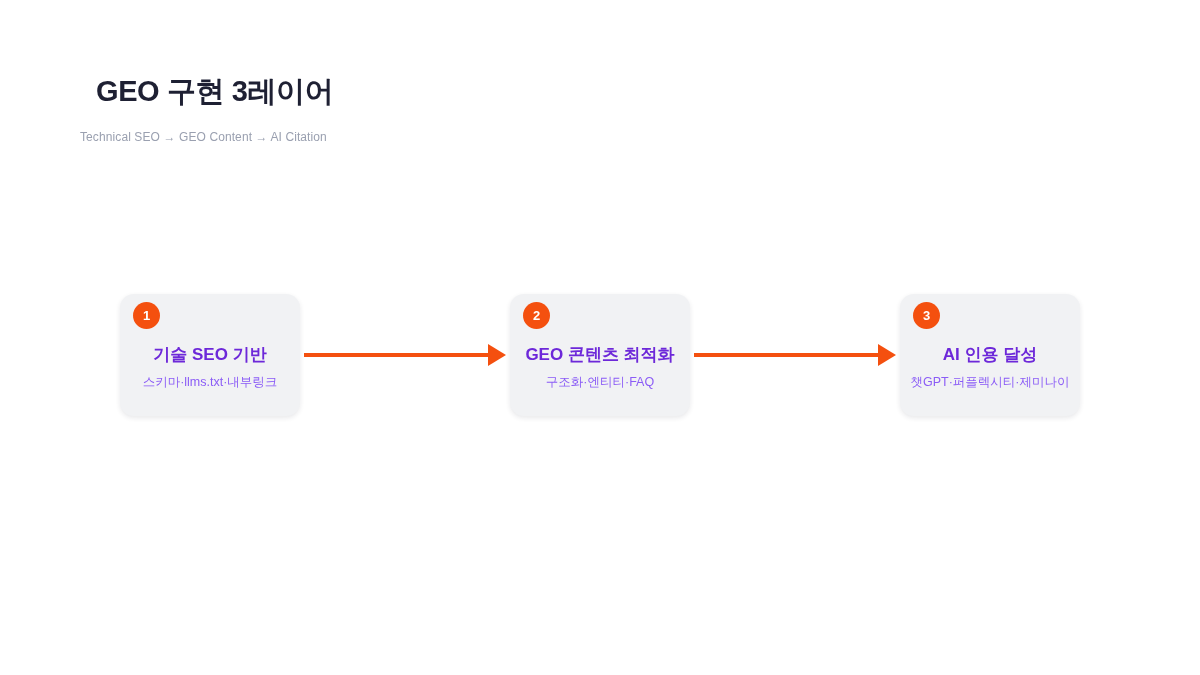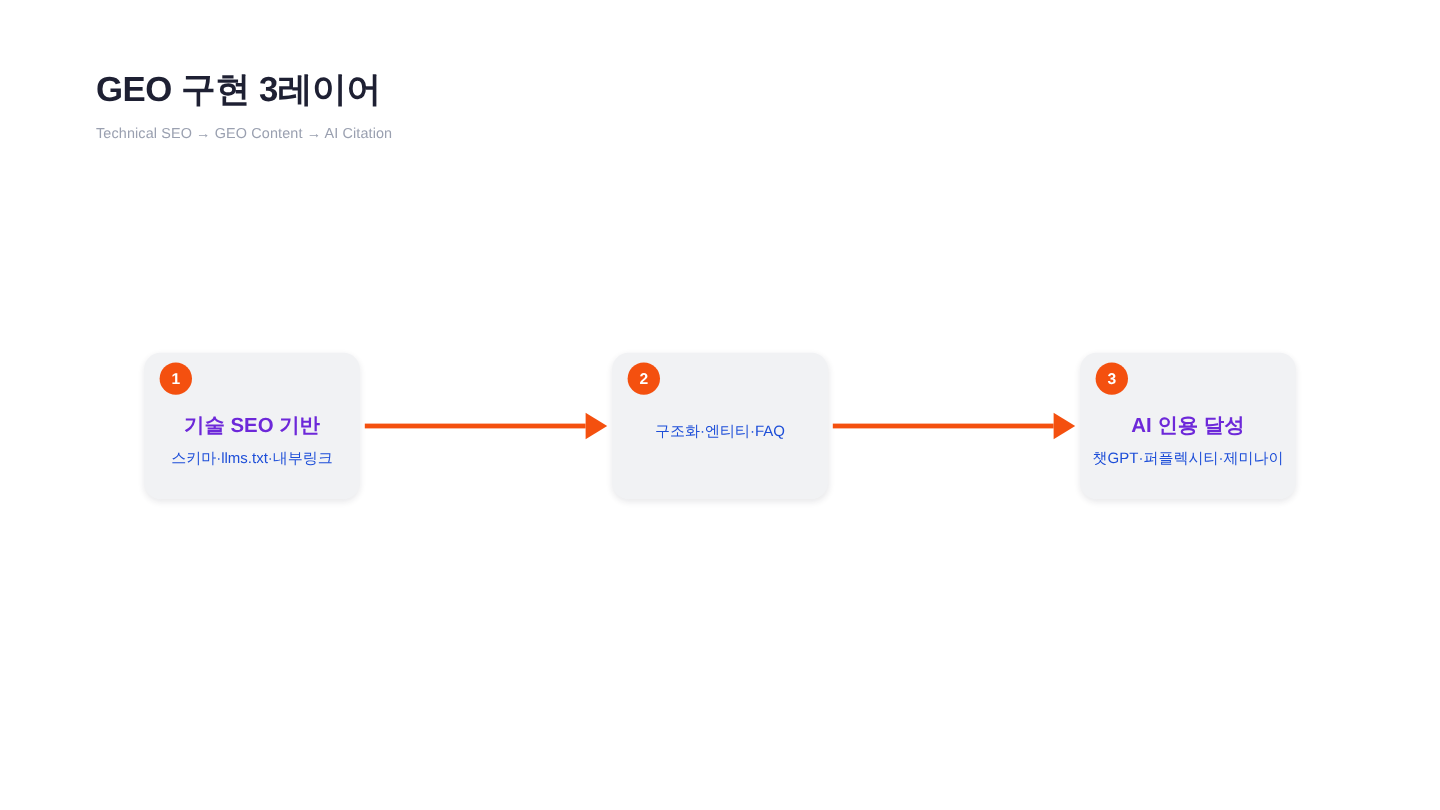--- a/index.html
+++ b/index.html
@@ -22,21 +22,21 @@
     left: 80px;
     top: 56px;
     width: 900px;
   }
   #page-title {
     font-size: 29px;
     font-weight: 700;
     color: #1e2033;
     letter-spacing: -0.4px;
     line-height: 38px;
-    margin: 0;
+    margin: 16px;
     white-space: nowrap;
   }
   #page-subtitle {
     font-size: 12px;
     font-weight: 400;
     color: #9aa0b0;
     line-height: 22px;
     margin: 6px 0 0 0;
     white-space: nowrap;
     letter-spacing: 0.1px;
@@ -93,21 +93,21 @@
     color: #6d28d9;
     line-height: 22px;
     text-align: center;
     white-space: nowrap;
     margin-top: 24px;
   }
 
   .card-sub {
     font-size: 12.5px;
     font-weight: 400;
-    color: #1d4ed8;
+    color: #8b5cf6;
     line-height: 18px;
     text-align: center;
     white-space: nowrap;
     margin-top: 7px;
   }
 
   
   .arrow {
     flex: 1 1 auto;
     height: 20px;
@@ -146,20 +146,21 @@
     <div class="card-sub">스키마·llms.txt·내부링크</div>
   </div>
 
   <div class="arrow">
     <div class="arrow-line"></div>
     <div class="arrow-head"></div>
   </div>
 
   <div class="card">
     <div class="card-badge">2</div>
+    <div class="card-title">GEO 콘텐츠 최적화</div>
     <div class="card-sub">구조화·엔티티·FAQ</div>
   </div>
 
   <div class="arrow">
     <div class="arrow-line"></div>
     <div class="arrow-head"></div>
   </div>
 
   <div class="card">
     <div class="card-badge">3</div>

